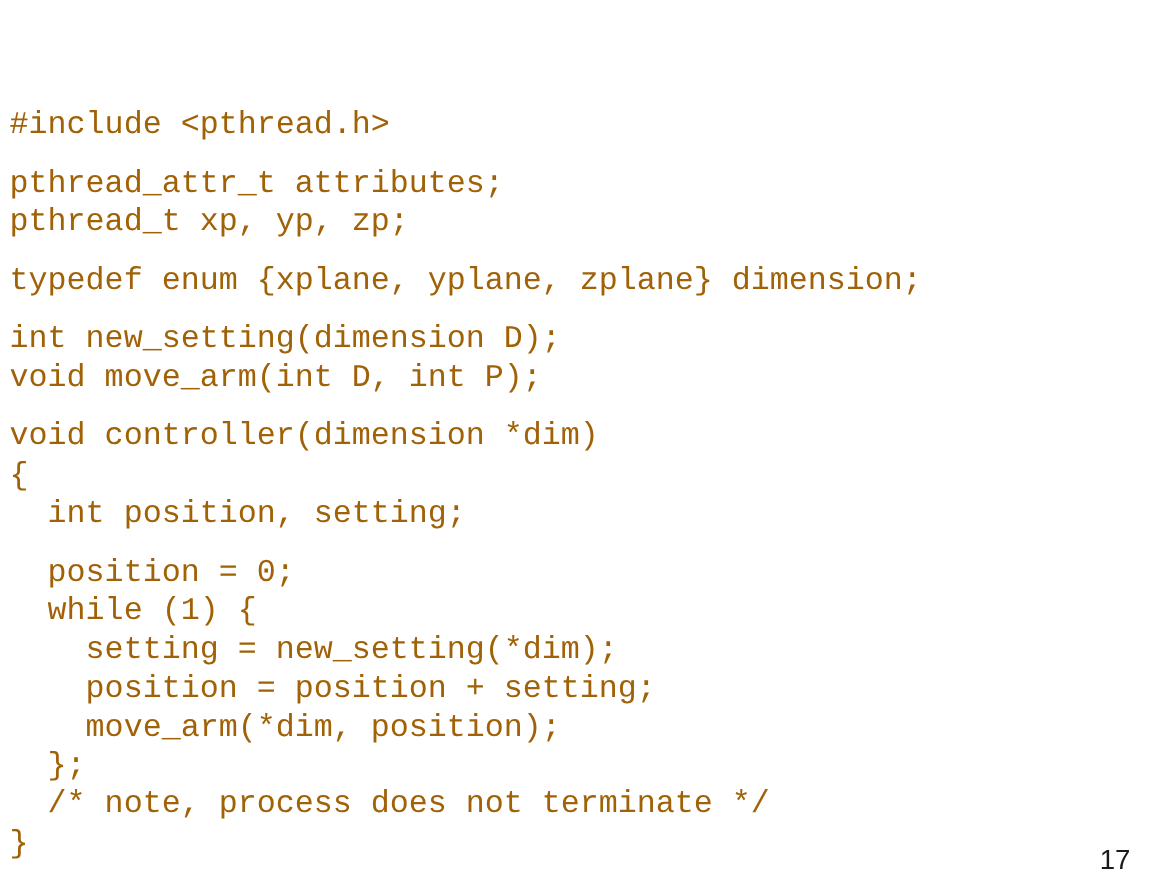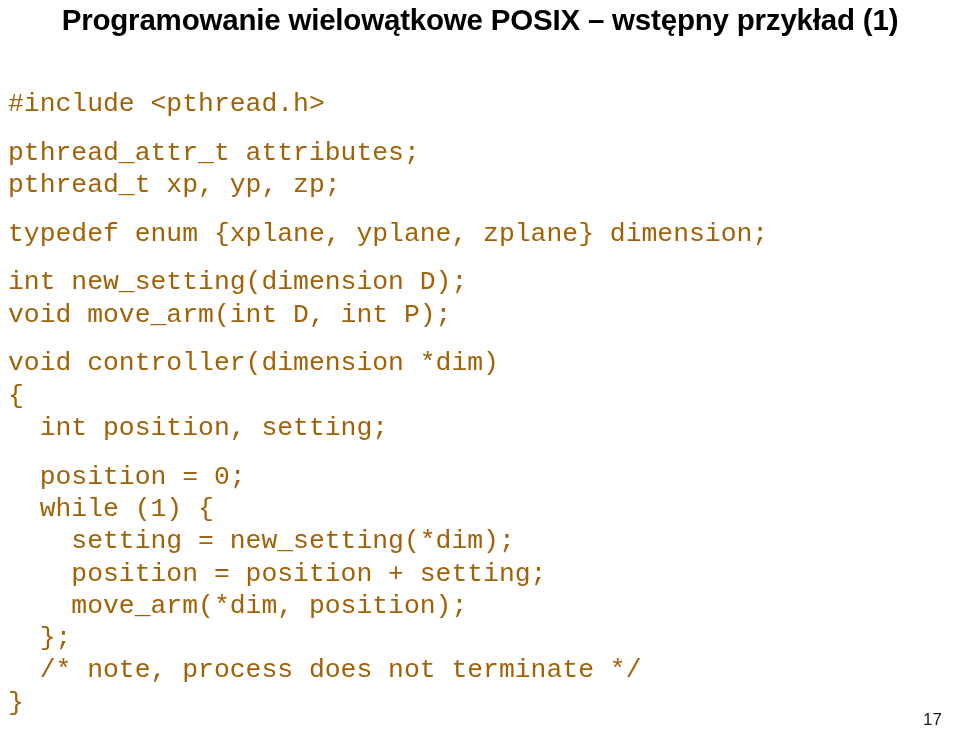--- a/index.html
+++ b/index.html
@@ -62,30 +62,29 @@
   .code-line.blank {
     height: 16.4px;
   }
 
   
   #page-number {
     position: absolute;
     right: 18px;
     bottom: 6px;
     font-family: "Liberation Sans", sans-serif;
-    font-size: 17px;
+    font-size: 23px;
     font-weight: normal;
     color: #1a1a1a;
     text-align: right;
   }
 </style>
 </head>
 <body>
 
 <div id="slide">
 
-  <div id="slide-title">Programowanie wielowątkowe POSIX – wstępny przykład (1)</div>
 
   <div id="code-block"><div class="code-line">#include &lt;pthread.h&gt;</div><div class="code-line blank">&nbsp;</div><div class="code-line">pthread_attr_t attributes;</div><div class="code-line">pthread_t xp, yp, zp;</div><div class="code-line blank">&nbsp;</div><div class="code-line">typedef enum {xplane, yplane, zplane} dimension;</div><div class="code-line blank">&nbsp;</div><div class="code-line">int new_setting(dimension D);</div><div class="code-line">void move_arm(int D, int P);</div><div class="code-line blank">&nbsp;</div><div class="code-line">void controller(dimension *dim)</div><div class="code-line">{</div><div class="code-line">  int position, setting;</div><div class="code-line blank">&nbsp;</div><div class="code-line">  position = 0;</div><div class="code-line">  while (1) {</div><div class="code-line">    setting = new_setting(*dim);</div><div class="code-line">    position = position + setting;</div><div class="code-line">    move_arm(*dim, position);</div><div class="code-line">  };</div><div class="code-line">  /* note, process does not terminate */</div><div class="code-line">}</div></div>
 
   <div id="page-number">17</div>
 
 </div>
 
 </body></html>

